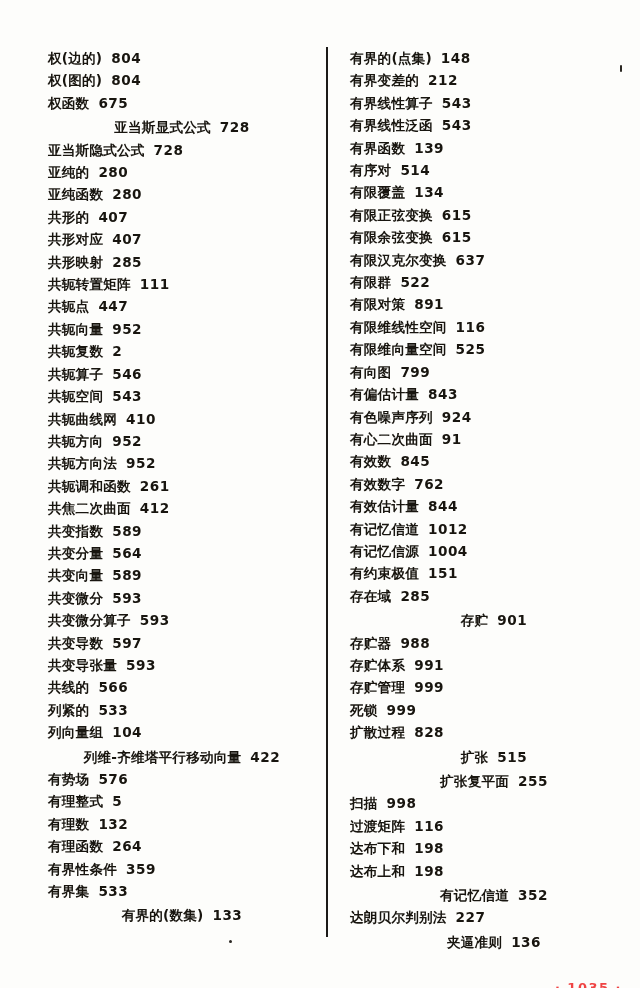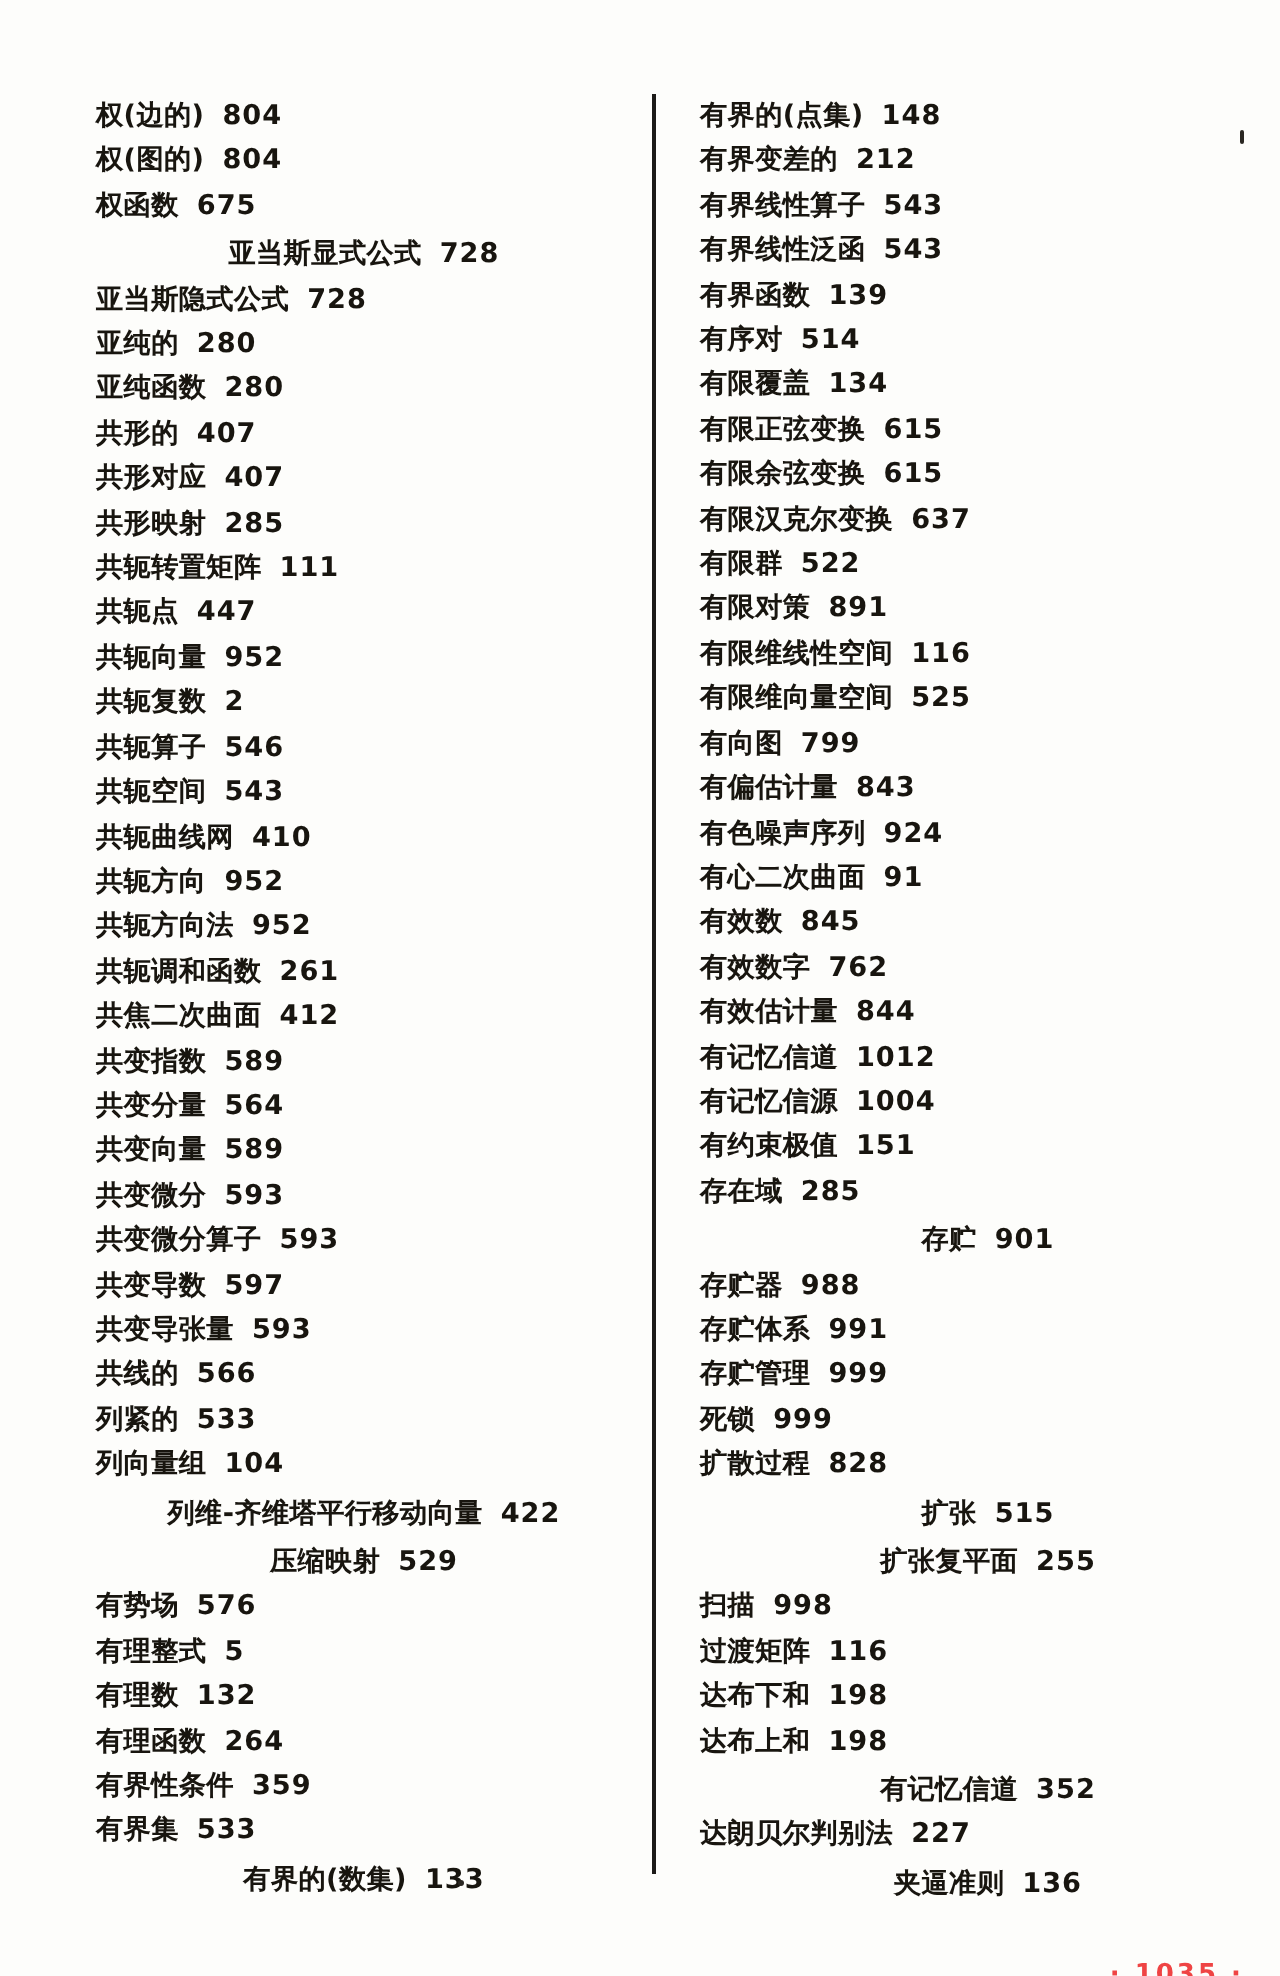--- a/index.html
+++ b/index.html
@@ -119,21 +119,20 @@
       <div class="entry"><span class="term">共变分量</span><span class="pg">564</span></div>
       <div class="entry"><span class="term">共变向量</span><span class="pg">589</span></div>
       <div class="entry"><span class="term">共变微分</span><span class="pg">593</span></div>
       <div class="entry"><span class="term">共变微分算子</span><span class="pg">593</span></div>
       <div class="entry"><span class="term">共变导数</span><span class="pg">597</span></div>
       <div class="entry"><span class="term">共变导张量</span><span class="pg">593</span></div>
       <div class="entry"><span class="term">共线的</span><span class="pg">566</span></div>
       <div class="entry"><span class="term">列紧的</span><span class="pg">533</span></div>
       <div class="entry"><span class="term">列向量组</span><span class="pg">104</span></div>
       <div class="entry gap-small"><span class="term">列维-齐维塔平行移动向量</span><span class="pg">422</span></div>
-      <div class="entry gap-small"><span class="term">压缩映射</span><span class="pg">529</span></div>
       <div class="entry"><span class="term">有势场</span><span class="pg">576</span></div>
       <div class="entry"><span class="term">有理整式</span><span class="pg">5</span></div>
       <div class="entry"><span class="term">有理数</span><span class="pg">132</span></div>
       <div class="entry"><span class="term">有理函数</span><span class="pg">264</span></div>
       <div class="entry"><span class="term">有界性条件</span><span class="pg">359</span></div>
       <div class="entry"><span class="term">有界集</span><span class="pg">533</span></div>
       <div class="entry gap-small"><span class="term">有界的(数集)</span><span class="pg">133</span></div>
     </div>
 
     <div class="divider"></div>

